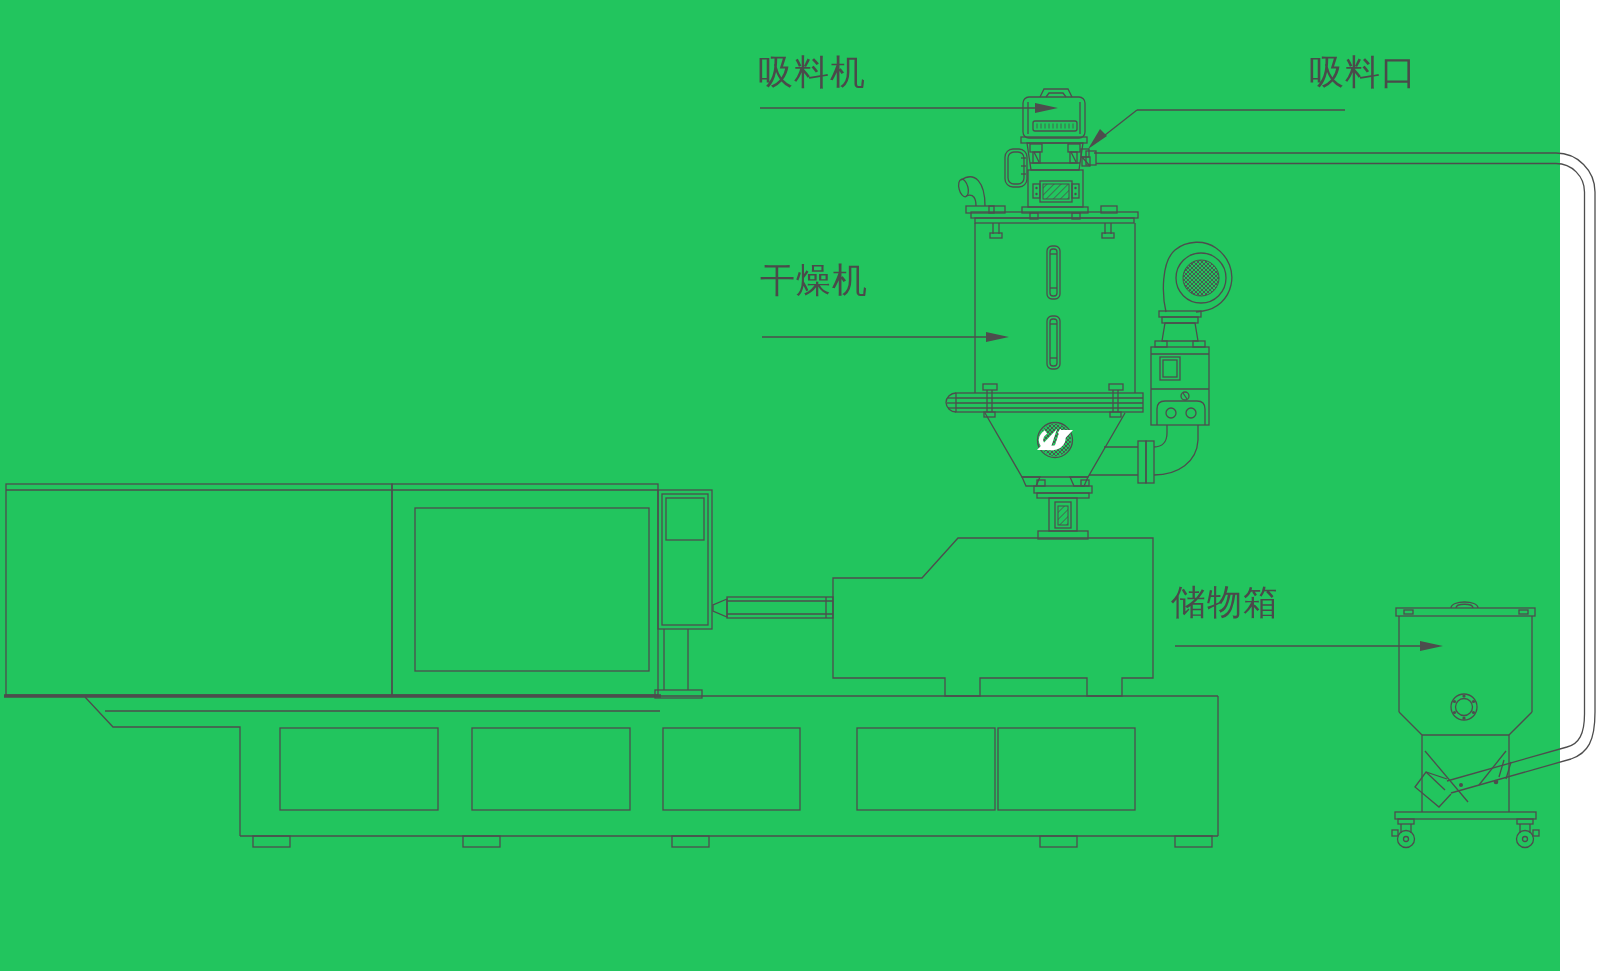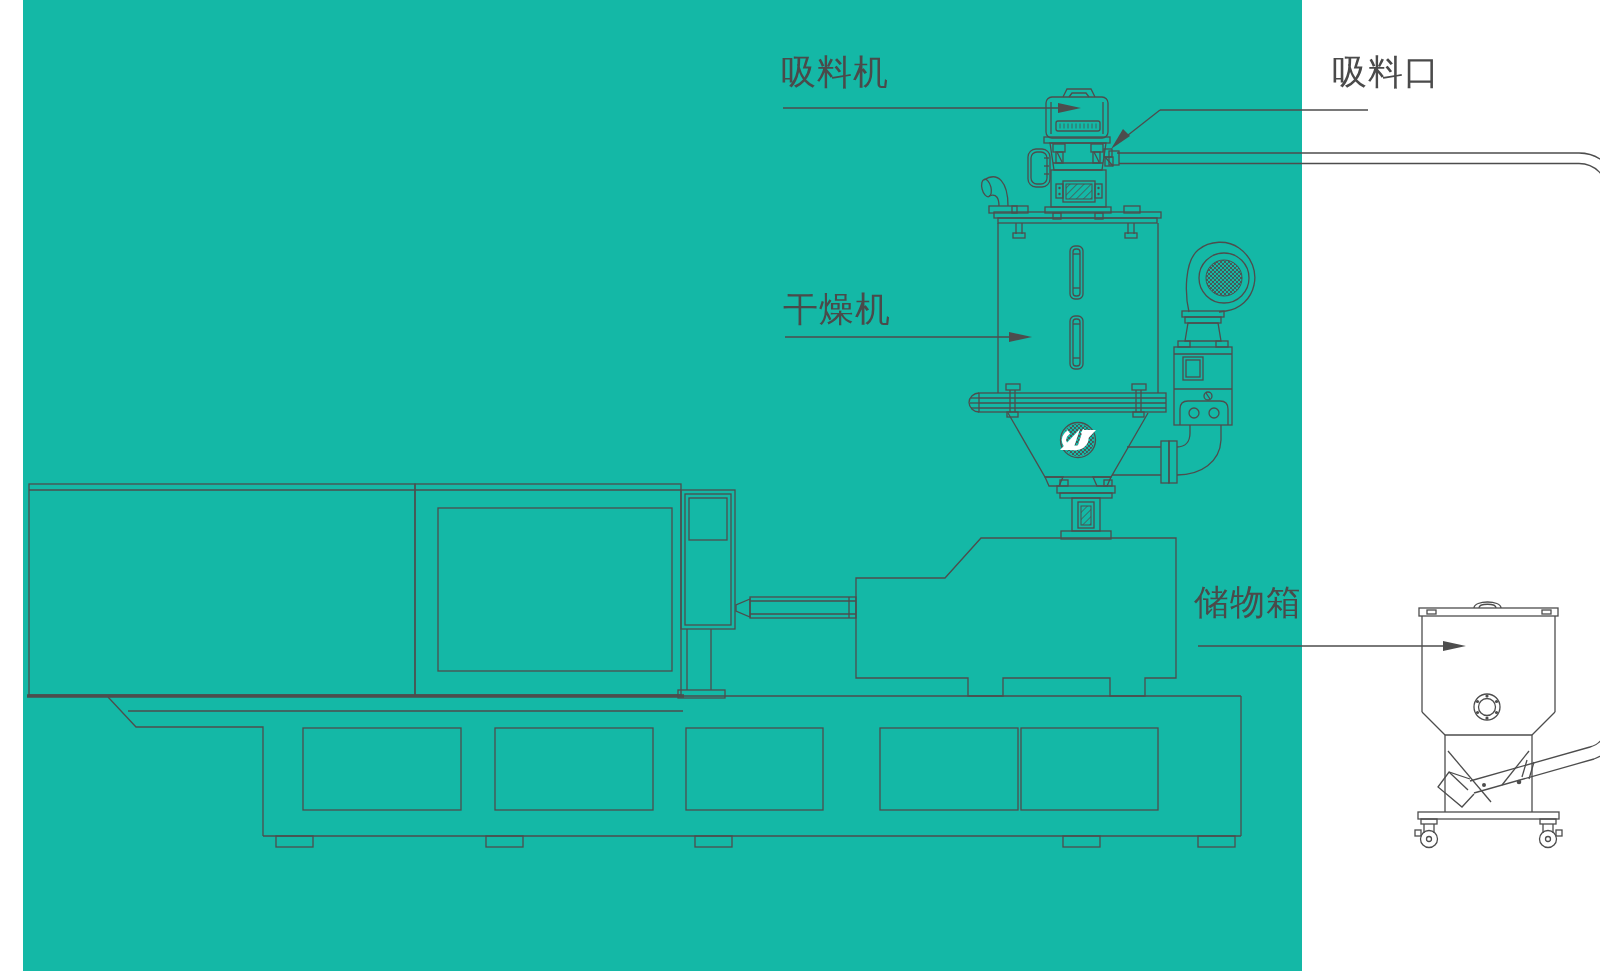--- a/index.html
+++ b/index.html
@@ -1,17 +1,17 @@
 <!DOCTYPE html>
 <html><head>
 <meta charset="utf-8">
 <style>
   html,body{margin:0;padding:0;background:#fff;width:1600px;height:971px;overflow:hidden;}
-  #stage{position:relative;width:1279px;height:971px;background:#14b8a6;
-         font-family:"Liberation Sans", sans-serif;margin-left:23px;}
+  #stage{position:relative;width:1560px;height:971px;background:#22c55e;
+         font-family:"Liberation Sans", sans-serif;}
   #stage svg{position:absolute;left:0;top:0;}
   .cad-label{position:absolute;color:#4a4a4a;font-size:35px;font-weight:400;
              letter-spacing:1px;white-space:nowrap;line-height:1;
              font-family:"Liberation Sans", sans-serif;}
   .ln{stroke:#4d4d4d;stroke-width:1.3;fill:none;}
   .lnth{stroke:#4d4d4d;stroke-width:3.5;fill:none;}
   .fillpat{stroke:#4d4d4d;stroke-width:1;}
   .arr{fill:#4d4d4d;stroke:none;}
 </style>
 </head>
@@ -341,16 +341,16 @@
     <polygon class="arr" points="986,332 1009,337 986,342"></polygon>
   </g>
   <g>
     <line class="ln" x1="1175" y1="646" x2="1420" y2="646"></line>
     <polygon class="arr" points="1420,641 1443,646 1420,651"></polygon>
   </g>
 </svg>
 
 <div class="cad-label" style="left:758px;top:54px;">吸料机</div>
 <div class="cad-label" style="left:1309px;top:54px;">吸料口</div>
-<div class="cad-label" style="left:760px;top:291px;">干燥机</div>
+<div class="cad-label" style="left:760px;top:262px;">干燥机</div>
 <div class="cad-label" style="left:1171px;top:584px;">储物箱</div>
 
 </div>
 
 </body></html>

